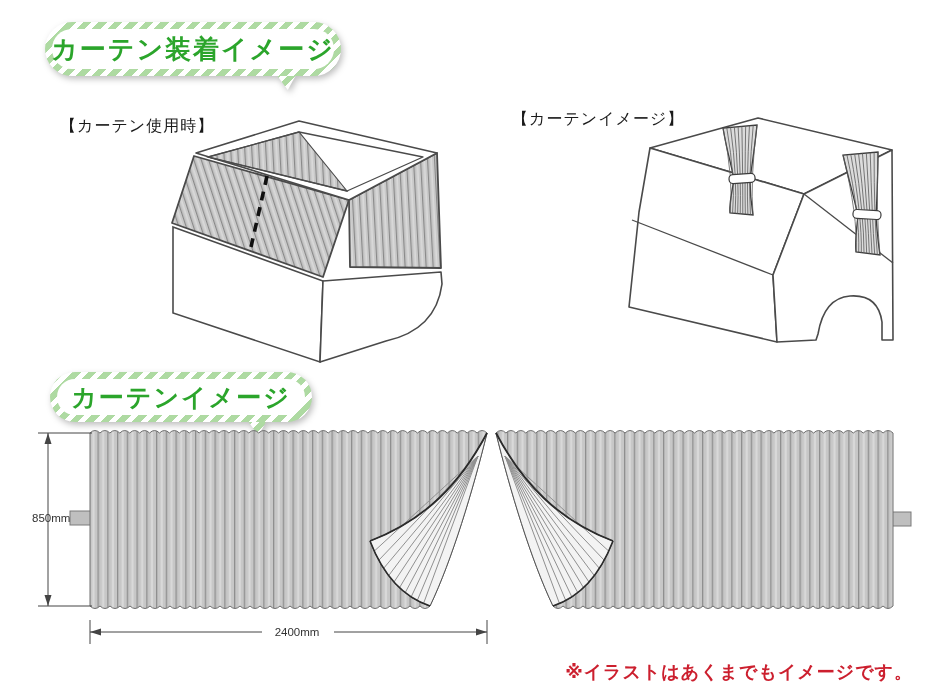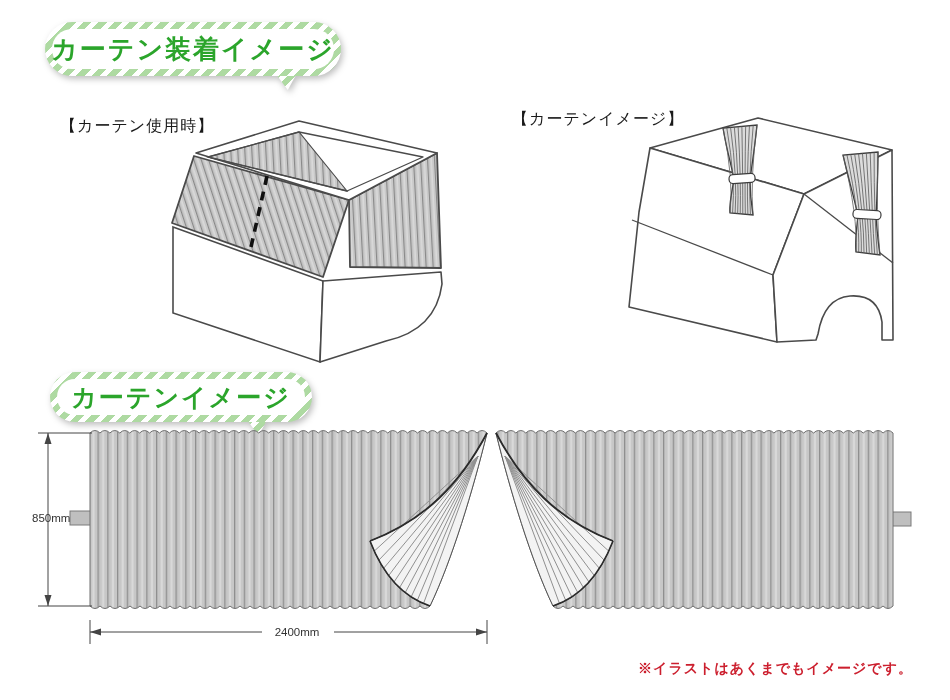--- a/index.html
+++ b/index.html
@@ -23,22 +23,22 @@
   #badge-curtain .tail{left:185px;top:36px;width:38px;height:28px;}
   
   .caption{position:absolute;font-size:16px;font-weight:normal;color:#1a1a1a;letter-spacing:1px;}
   #caption-in-use{left:60px;top:116px;}
   #caption-stored{left:512px;top:109px;}
   
   #truck-in-use-svg{position:absolute;left:60px;top:112px;}
   #truck-stored-svg{position:absolute;left:610px;top:112px;}
   #curtain-diagram-svg{position:absolute;left:0;top:420px;}
   
-  #footnote{position:absolute;right:37px;top:660px;font-size:14px;font-weight:bold;
-            color:#cc1f2e;letter-spacing:1px;font-family:Liberation Mono, monospace;}
+  #footnote{position:absolute;right:37px;top:660px;font-size:18px;font-weight:bold;
+            color:#cc1f2e;letter-spacing:1px;}
   .dimtext{font-size:11.5px;fill:#333;font-family:"Liberation Sans","DejaVu Sans",sans-serif;}
 </style>
 </head>
 <body>
 
 <div id="stage">
 
   <div class="badge" id="badge-installation">
     <div class="tail"></div>
     <div class="pill">

